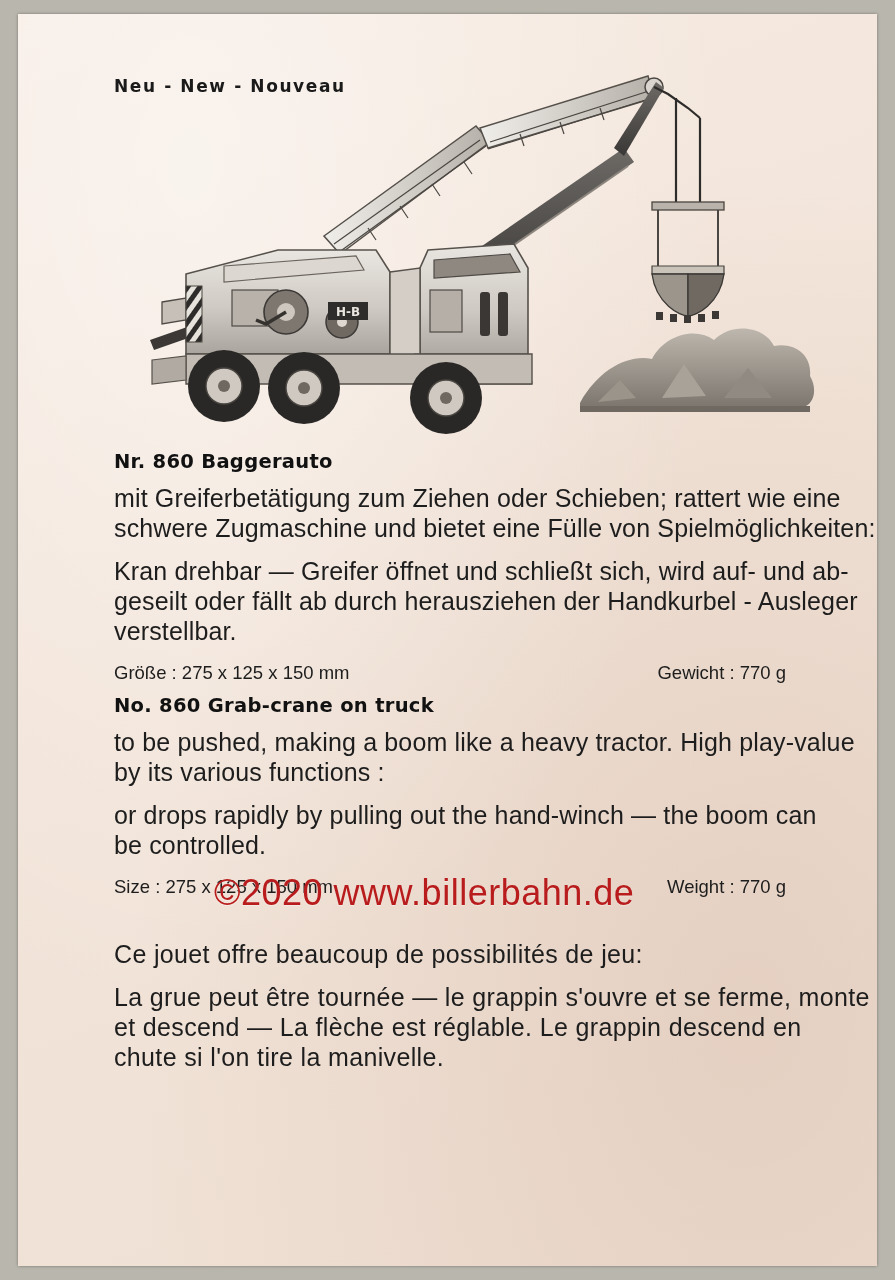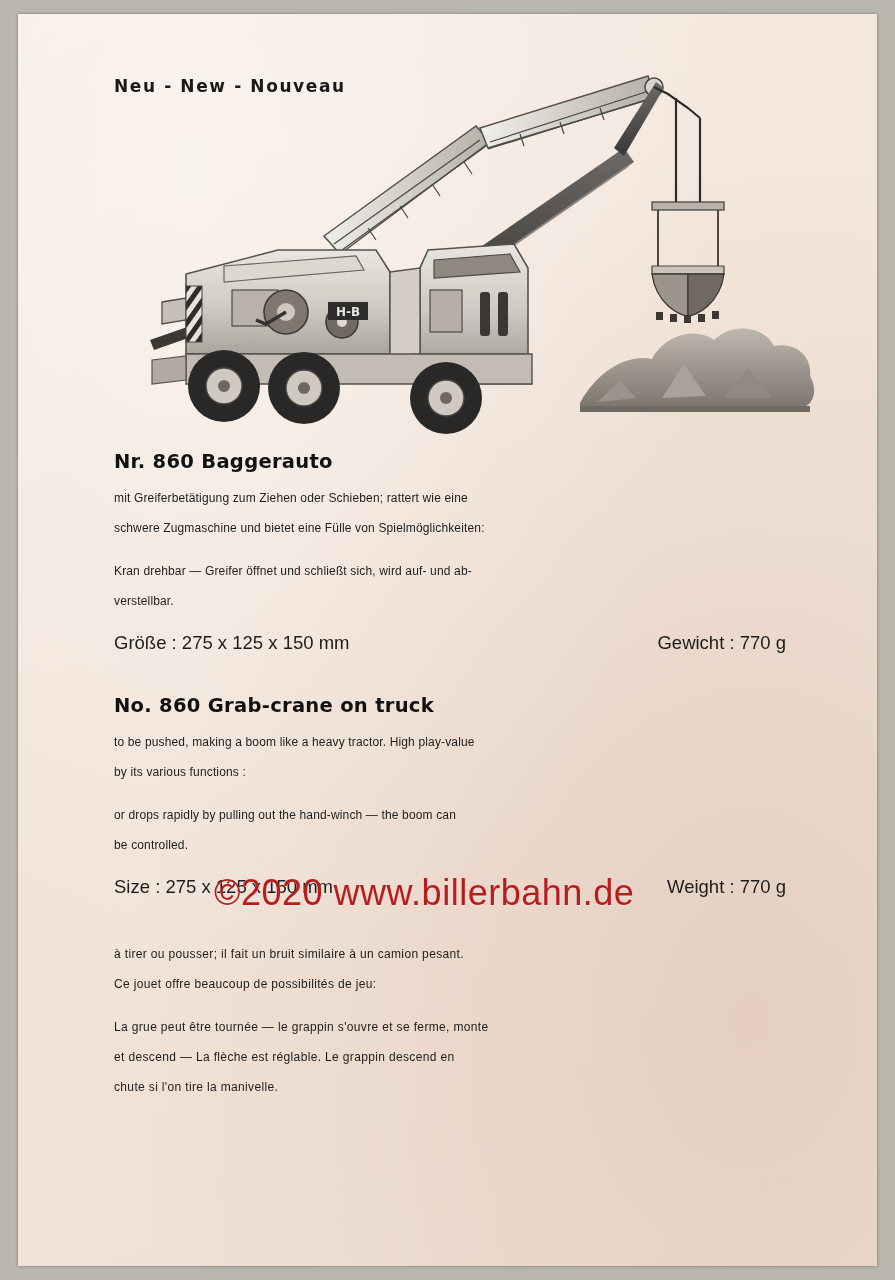--- a/index.html
+++ b/index.html
@@ -67,21 +67,21 @@
     margin: 0 0 10px 0;
     font-family: "DejaVu Sans", sans-serif;
     font-weight: bold;
     font-size: 19.5px;
     letter-spacing: 0.3px;
     color: #111;
   }
   p.line {
     margin: 0;
     font-family: "Liberation Sans", sans-serif;
-    font-size: 12px;
+    font-size: 25px;
     line-height: 30px;
     color: #1d1d1d;
     letter-spacing: 0.15px;
     white-space: nowrap;
   }
   p.line.wide { letter-spacing: 0.35px; }
   .gap { height: 13px; }
 
   .measure {
     position: relative;
@@ -268,20 +268,21 @@
         </g>
       </svg>
     </div>
 
     <div class="block" style="top: 436px;">
       <h2 class="head">Nr. 860  Baggerauto</h2>
       <p class="line">mit Greiferbetätigung zum Ziehen oder Schieben; rattert wie eine</p>
       <p class="line">schwere Zugmaschine und bietet eine Fülle von Spielmöglichkeiten:</p>
       <div class="gap"></div>
       <p class="line">Kran drehbar — Greifer öffnet und schließt sich, wird auf- und ab-</p>
+      <p class="line">geseilt oder fällt ab durch herausziehen der Handkurbel - Ausleger</p>
       <p class="line">verstellbar.</p>
       <div class="measure">
         <span class="left">Größe : 275 x 125 x 150 mm</span>
         <span class="right">Gewicht : 770 g</span>
       </div>
     </div>
 
     <div class="block" style="top: 680px;">
       <h2 class="head">No. 860  Grab-crane on truck</h2>
       <p class="line">to be pushed, making a boom like a heavy tractor. High play-value</p>
@@ -289,21 +290,20 @@
       <div class="gap"></div>
       <p class="line">or drops rapidly by pulling out the hand-winch —  the boom can</p>
       <p class="line">be controlled.</p>
       <div class="measure">
         <span class="left">Size : 275 x 125 x 150 mm</span>
         <span class="right">Weight : 770 g</span>
       </div>
     </div>
 
     <div class="block" style="top: 925px;">
-      <p class="line wide">à tirer ou pousser; il fait un bruit similaire à un camion pesant.</p>
       <p class="line wide">Ce jouet offre beaucoup de possibilités de jeu:</p>
       <div class="gap"></div>
       <p class="line wide">La grue peut être tournée — le grappin s'ouvre et se ferme, monte</p>
       <p class="line wide">et descend — La flèche est réglable. Le grappin descend en</p>
       <p class="line wide">chute si l'on tire la manivelle.</p>
     </div>
 
     <div class="watermark">©2020 www.billerbahn.de</div>
 
   </div>

